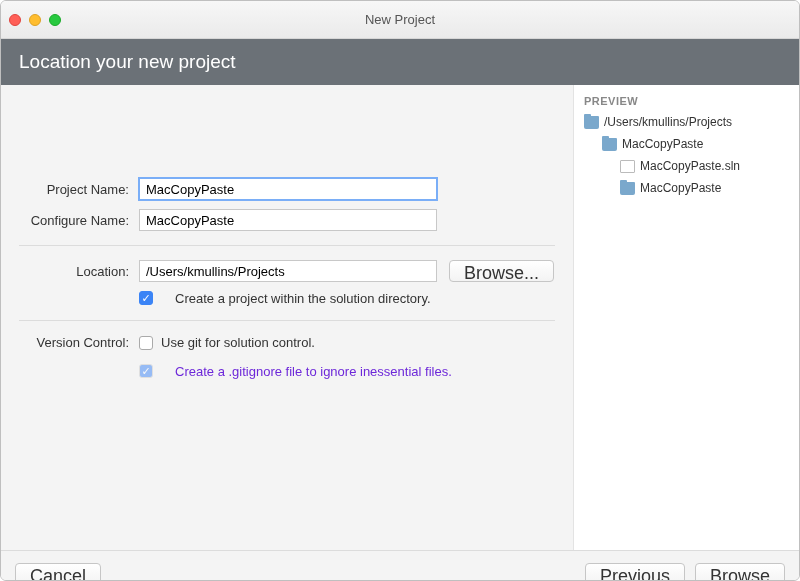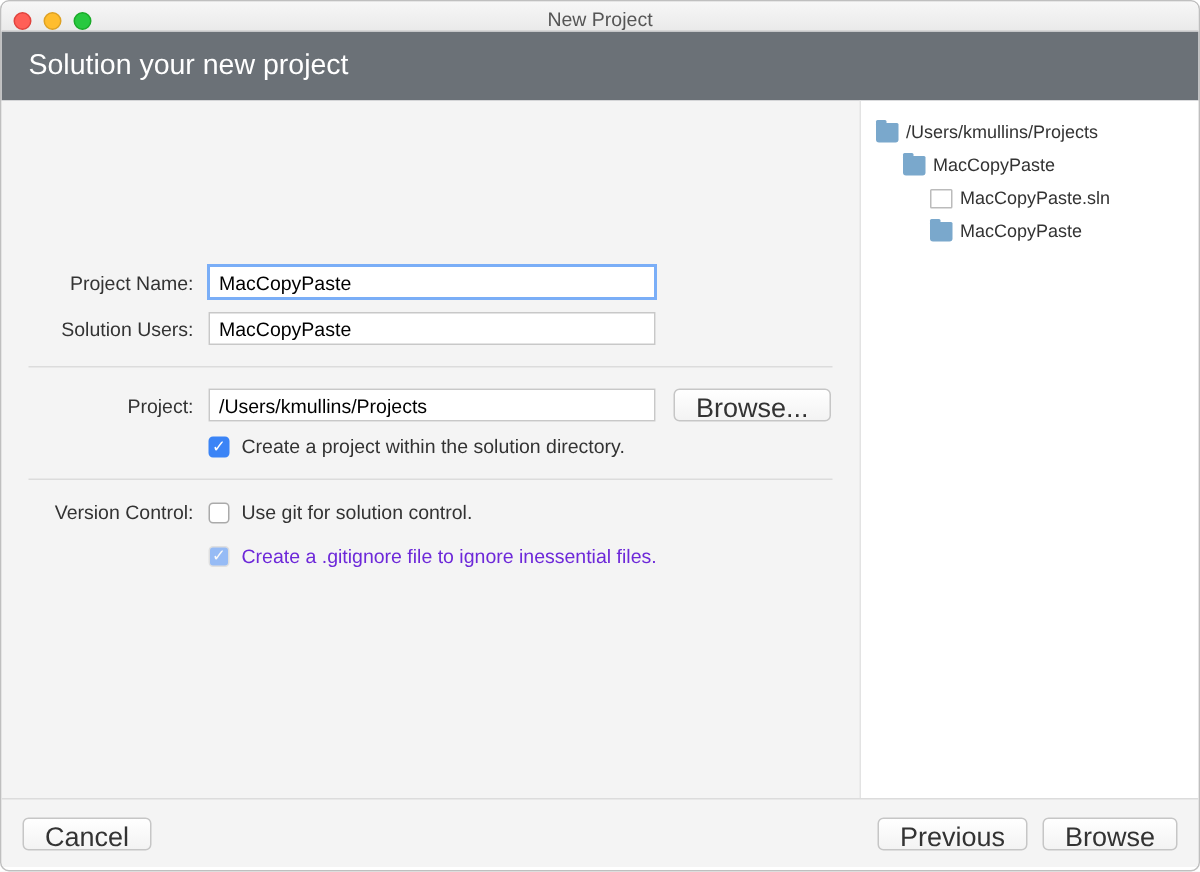--- a/index.html
+++ b/index.html
@@ -8,25 +8,25 @@
     font-size: 13px;
     color: #333;
     background: #fff;
     width: 800px;
     height: 581px;
     overflow: hidden;
     border: 1px solid #bfbfbf;
     border-radius: 6px;
   }
   .titlebar {
-    height: 20px;
+    height: 38px;
     background: linear-gradient(#f7f7f7, #eaeaea);
     border-bottom: 1px solid #d6d6d6;
     display: flex;
-    align-items: flex-end;
+    align-items: center;
     padding: 0 8px;
     position: relative;
   }
   .traffic { display: flex; gap: 8px; }
   .tl { width: 12px; height: 12px; border-radius: 50%; }
   .tl.red { background: #ff5f57; border: 0.5px solid #e0443e; }
   .tl.yellow { background: #ffbd2e; border: 0.5px solid #dea123; }
   .tl.green { background: #28c940; border: 0.5px solid #1aab29; }
   .titlebar-title {
     position: absolute;
@@ -46,21 +46,21 @@
     font-weight: 400;
   }
   .main {
     display: flex;
     height: calc(100% - 22px - 46px - 46px);
   }
   .form {
     flex: 1;
     background: #f4f4f4;
     border-right: 1px solid #e3e3e3;
-    padding: 18px 18px 18px 18px;
+    padding: 1px 18px 18px 18px;
   }
   .preview {
     width: 225px;
     padding: 10px 10px 10px 8px;
     background: #fff;
     font-size: 12px;
   }
   .preview-title {
     color: #888;
     font-weight: bold;
@@ -133,21 +133,21 @@
     background: linear-gradient(#ffffff, #f3f3f3);
     border: 1px solid #c6c6c6;
     border-radius: 4px;
     font-size: 18px;
     padding: 2px 14px;
     height: 22px;
     cursor: default;
     color: #333;
   }
   .checkbox-row {
-    display: flex; align-items: flex-end; gap: 8px;
+    display: flex; align-items: flex-start; gap: 22px;
     padding-left: 120px;
     margin-top: 8px;
     font-size: 13px;
   }
   .cb {
     width: 14px; height: 14px; border: 1px solid #aaa; border-radius: 3px; background: #fff;
     display: inline-flex; align-items: center; justify-content: center;
     flex-shrink: 0;
   }
   .cb.checked { background: #3b84f6; border-color: #3b84f6; }
@@ -175,41 +175,41 @@
 <div class="titlebar">
   <div class="traffic">
     <span class="tl red"></span>
     <span class="tl yellow"></span>
     <span class="tl green"></span>
   </div>
   <div class="titlebar-title">New Project</div>
 </div>
 
 <div class="header">
-  <span>Solution your new project</span>
+  <span>Location your new project</span>
 </div>
 
 <div class="main">
   <div class="form">
     <div class="spacer-top"></div>
 
     <div class="form-row">
       <label class="form-label">Project Name:</label>
       <input type="text" class="text-input focused" value="MacCopyPaste" style="">
     </div>
 
     <div class="form-row">
-      <label class="form-label">Solution Users:</label>
+      <label class="form-label">Configure Name:</label>
       <input type="text" class="text-input" value="MacCopyPaste" style="">
     </div>
 
     <hr class="hr">
 
     <div class="form-row">
-      <label class="form-label">Project:</label>
+      <label class="form-label">Location:</label>
       <input type="text" class="text-input" style="max-width: 298px;" value="/Users/kmullins/Projects">
       <span style="width:12px"></span>
       <button class="btn">Browse...</button>
     </div>
 
     <div class="checkbox-row">
       <span class="cb checked"></span>
       <span>Create a project within the solution directory.</span>
     </div>
 
@@ -223,20 +223,21 @@
     </div>
 
     <div class="checkbox-row" style="margin-top:10px">
       <span class="cb checked disabled"></span>
       <span class="disabled-text">Create a .gitignore file to ignore inessential files.</span>
     </div>
 
   </div>
 
   <div class="preview">
+    <div class="preview-title">PREVIEW</div>
     <div class="tree-item i0">
       <span class="folder"></span>
       <span>/Users/kmullins/Projects</span>
     </div>
     <div class="tree-item i1">
       <span class="folder"></span>
       <span>MacCopyPaste</span>
     </div>
     <div class="tree-item i2">
       <span class="file"></span>

